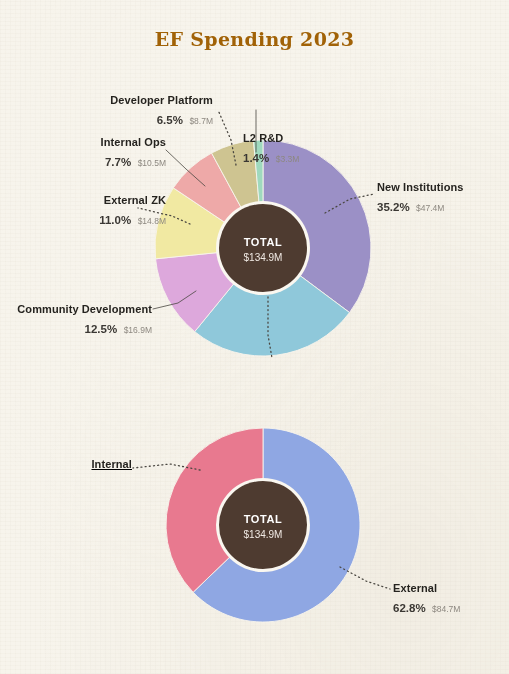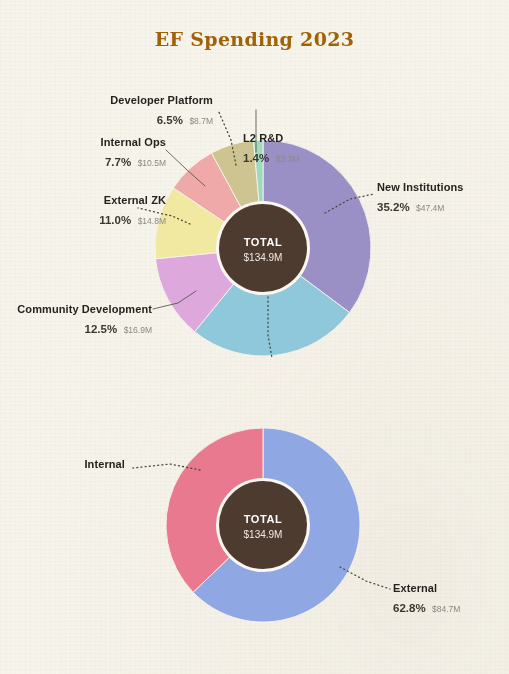--- a/index.html
+++ b/index.html
@@ -173,21 +173,21 @@
 
 
   <div class="callout left" style="left:0px; top:302px; width:152px;">
     <span class="cat">Community Development</span>
     <span class="vals">
       <span class="pct">12.5%</span>
       <span class="amt">$16.9M</span>
     </span>
   </div>
 
-  <div class="callout left" style="left:1px; top:457px; width:124px;">
+  <div class="callout left" style="left:8px; top:457px; width:124px;text-decoration:underline;">
     <span class="cat">Internal</span>
   </div>
 
   <div class="callout right" style="left:393px; top:581px;">
     <span class="cat">External</span>
     <span class="vals">
       <span class="pct">62.8%</span>
       <span class="amt">$84.7M</span>
     </span>
   </div>

